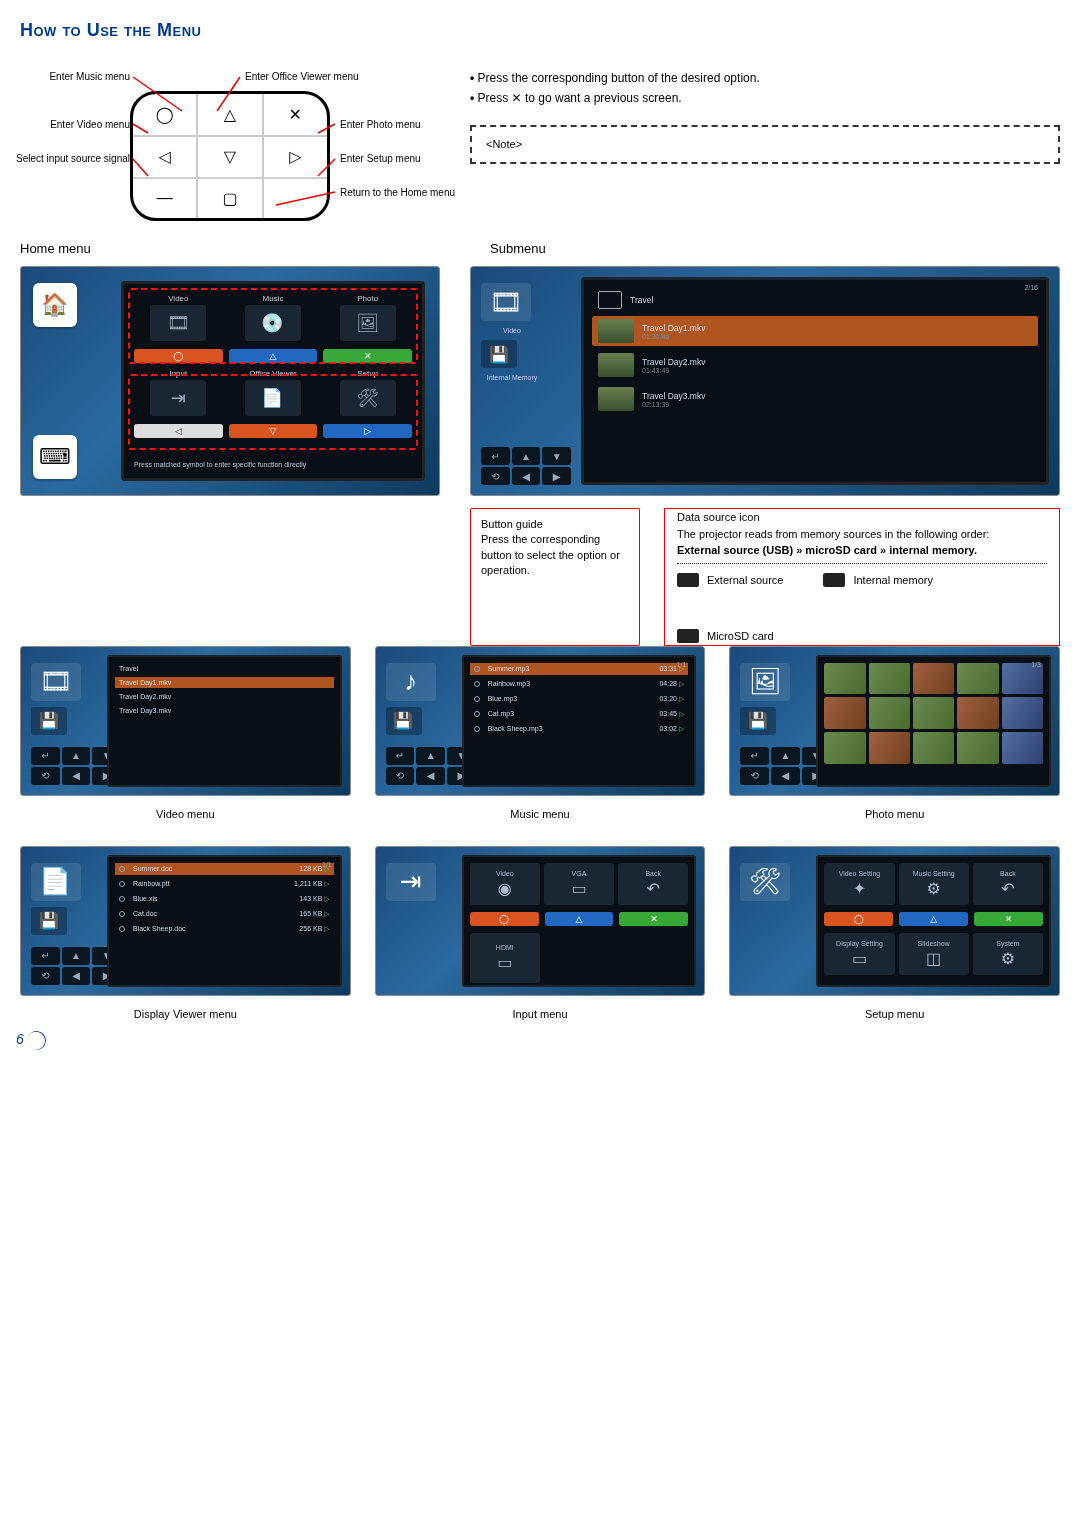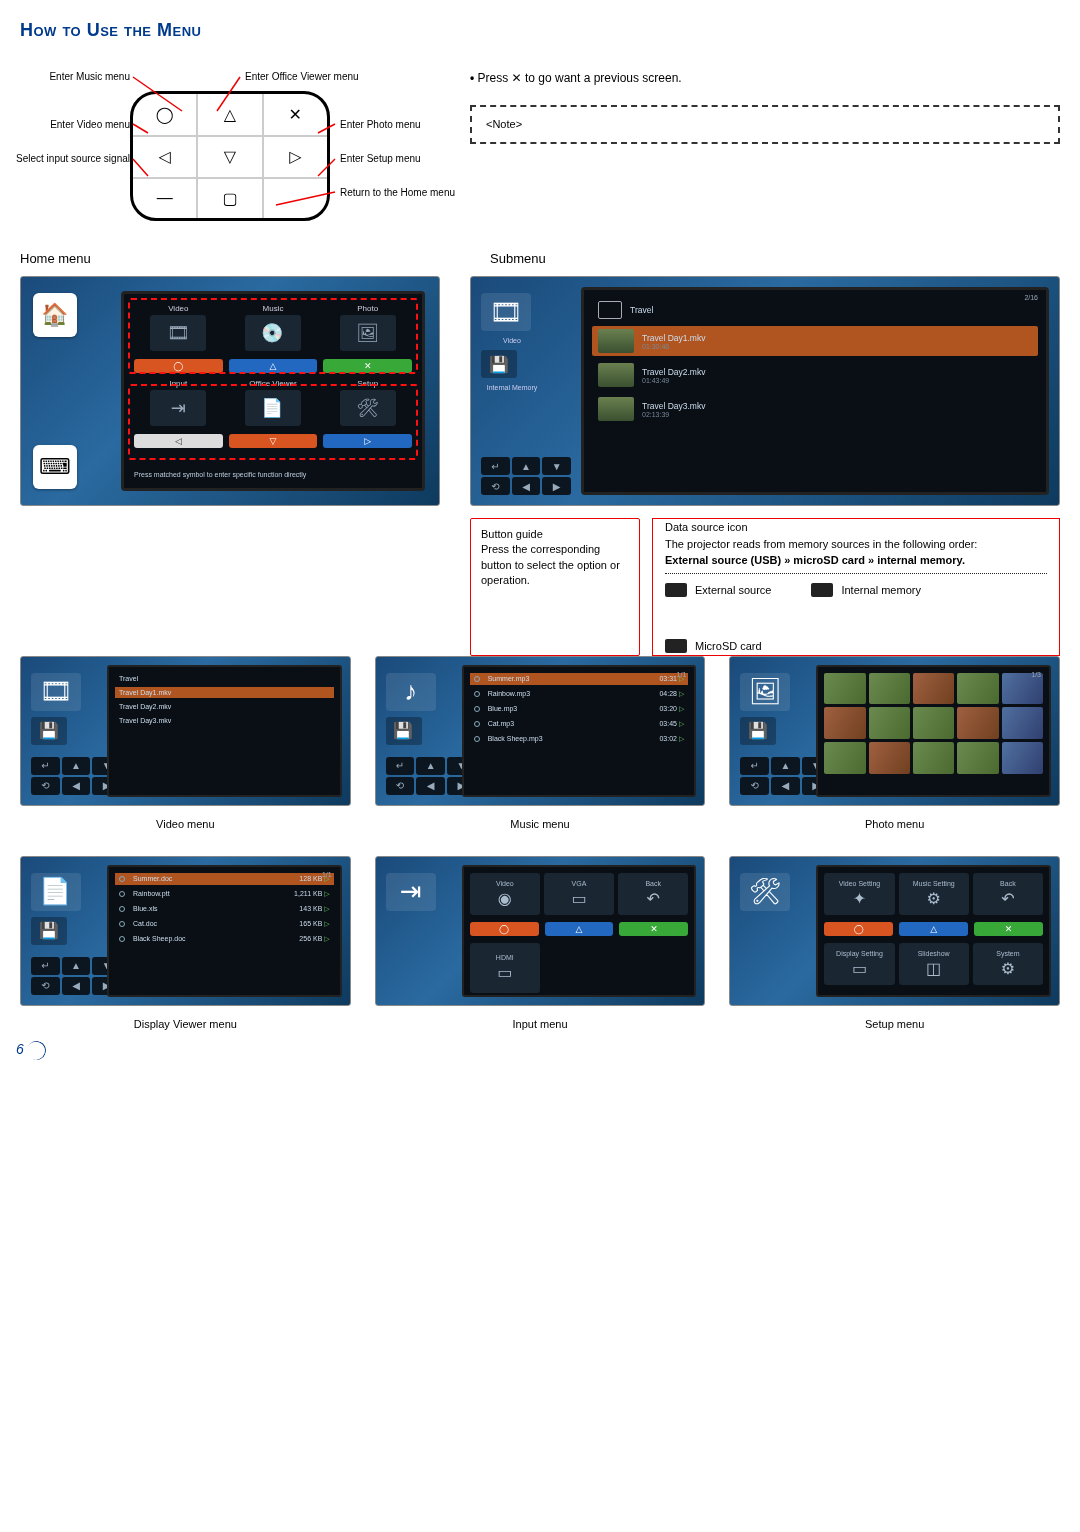--- a/index.html
+++ b/index.html
@@ -21,21 +21,21 @@
   .lbl.l5{top:82px;right:310px;text-align:right}
   .lbl.l6{top:82px;left:320px}
   .lbl.l7{top:116px;left:320px}
   .redline{stroke:#e00;stroke-width:1.5}
   .top-right{flex:1;font-size:12px}
   .bullets{margin-bottom:20px}
   .bullets li{list-style:none;margin-bottom:6px}
   .bullets li:before{content:"• ";font-weight:bold}
   .note-box{border:2px dashed #333;padding:10px 14px;font-size:11px;line-height:1.4}
   .note-body{margin-top:4px}
-  .section-labels{display:flex;gap:50px;margin-top:30px;margin-bottom:10px;font-size:13px;font-weight:normal}
+  .section-labels{display:flex;gap:50px;margin-top:20px;margin-bottom:10px;font-size:13px;font-weight:normal}
   .section-labels > div:first-child{flex:0 0 420px}
   .row-mid{display:flex;gap:30px}
   .shot{position:relative;background:linear-gradient(135deg,#1a4a7a 0%,#2a6aa0 40%,#0e3a5e 100%);border:1px solid #888;border-radius:3px;overflow:hidden}
   .homeshot{width:420px;height:230px}
   .side-icon{position:absolute;left:12px;width:44px;height:44px;background:#fff;border-radius:6px;display:flex;align-items:center;justify-content:center;font-size:22px;box-shadow:0 1px 3px rgba(0,0,0,.4)}
   .home-frame{position:absolute;left:100px;right:14px;top:14px;bottom:14px;background:#0a0f15;border:3px solid #222;border-radius:4px;padding:10px;display:flex;flex-direction:column;gap:6px}
   .home-row{display:flex;gap:6px}
   .home-cell{flex:1;display:flex;flex-direction:column;align-items:center;gap:2px}
   .home-cell .ico{width:56px;height:36px;background:#1a2632;border-radius:3px;display:flex;align-items:center;justify-content:center;color:#9ab;font-size:18px}
   .home-cell .lab{font-size:8px;color:#ccd}
@@ -129,20 +129,21 @@
         <line class="redline" x1="113" y1="53" x2="128" y2="62"></line>
         <line class="redline" x1="315" y1="53" x2="298" y2="62"></line>
         <line class="redline" x1="113" y1="88" x2="128" y2="105"></line>
         <line class="redline" x1="315" y1="88" x2="298" y2="105"></line>
         <line class="redline" x1="315" y1="121" x2="256" y2="134"></line>
       </svg>
     </div>
 
     <div class="top-right">
       <ul class="bullets">
+        <li>Press the corresponding button of the desired option.</li>
         <li>Press ✕ to go want a previous screen.</li>
       </ul>
       <div class="note-box">
         <span>&lt;Note&gt;</span>
       </div>
     </div>
   </div>
 
   <div class="section-labels">
     <div>Home menu</div>
@@ -245,21 +246,21 @@
             </div>
           <div class="sub-row">
               <div class="thumb"></div>
               <div class="titles">
                 <span>Travel Day3.mkv</span>
                 <span class="dur">02:13:39</span>
               </div>
             </div>
         </div>
       </div>
-      <div style="display:flex;gap:12px">
+      <div style="display:flex;gap:24px">
         <div class="annot-red" style="flex:0 0 170px;white-space:pre-line">Button guide
 Press the corresponding button to select the option or operation.</div>
         <div class="ds-box">
           <div>Data source icon</div>
           <div>The projector reads from memory sources in the following order:</div>
           <div style="font-weight:bold">External source (USB) » microSD card » internal memory.</div>
           <div class="dotline"></div>
           <div class="ds-icons">
             <div class="it">
                 <span class="ic"></span>

